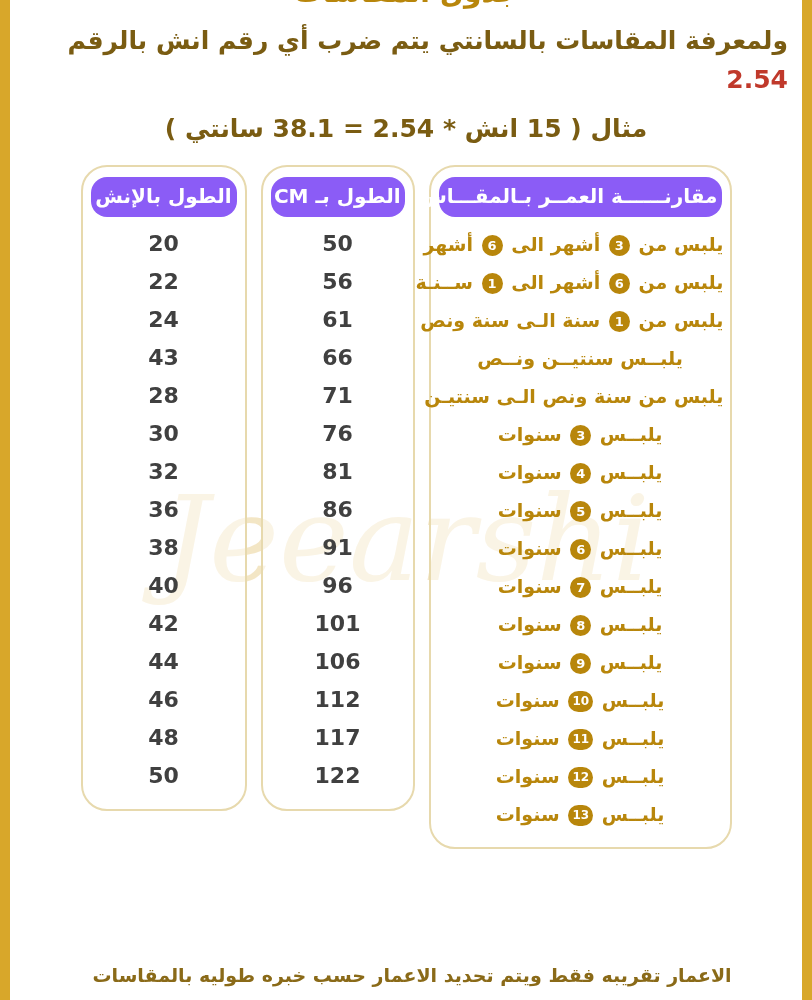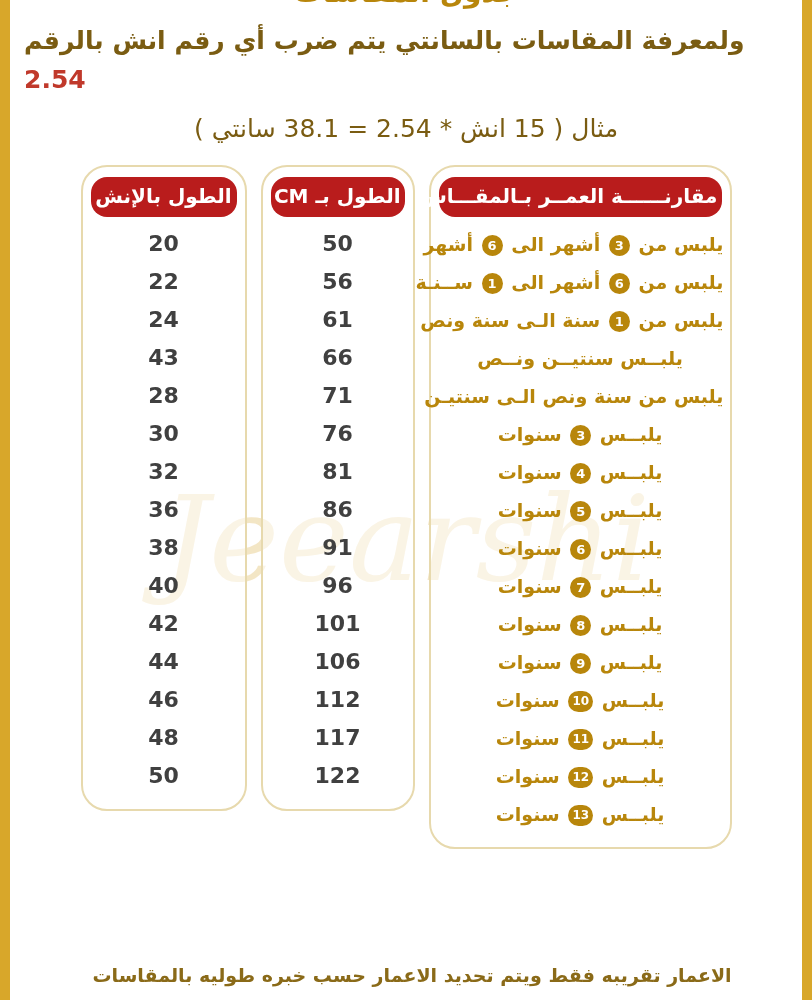--- a/index.html
+++ b/index.html
@@ -63,36 +63,36 @@
   }
 
   .content {
     position: relative;
     z-index: 2;
     padding: 0 24px;
     box-sizing: border-box;
   }
 
   .intro {
-    text-align: left;
+    text-align: right;
     color: #7a5c12;
     font-size: 25px;
     font-weight: bold;
     line-height: 1.55;
     margin-top: 22px;
     direction: rtl;
   }
   .intro .num {
     color: #c0392b;
   }
   .intro-2 {
     text-align: center;
     color: #7a5c12;
     font-size: 25px;
-    font-weight: normal;
+    font-weight: bold;
     margin-top: 14px;
     direction: rtl;
   }
 
   .tables {
     display: flex;
     flex-direction: row;
     justify-content: center;
     align-items: flex-start;
     gap: 14px;
@@ -105,21 +105,21 @@
     border-radius: 26px;
     background: rgba(255,255,255,0.55);
     padding: 10px 6px 14px 6px;
     box-sizing: border-box;
   }
   .col.ages { width: 303px; }
   .col.cm   { width: 154px; }
   .col.inch { width: 166px; }
 
   .col-head {
-    background: #b91c1c;
+    background: #8b5cf6;
     color: #ffffff;
     font-size: 20px;
     font-weight: bold;
     text-align: center;
     border-radius: 16px;
     padding: 7px 4px 9px 4px;
     margin: 0 2px 8px 2px;
     letter-spacing: 0;
     white-space: nowrap;
   }

